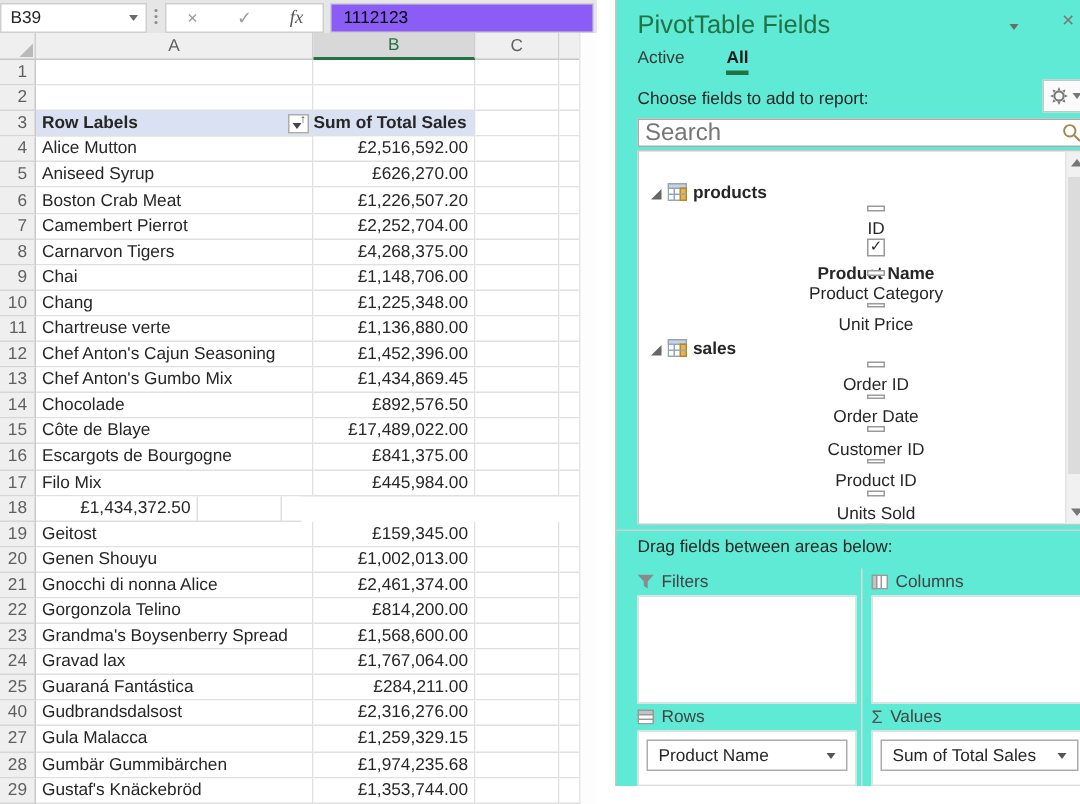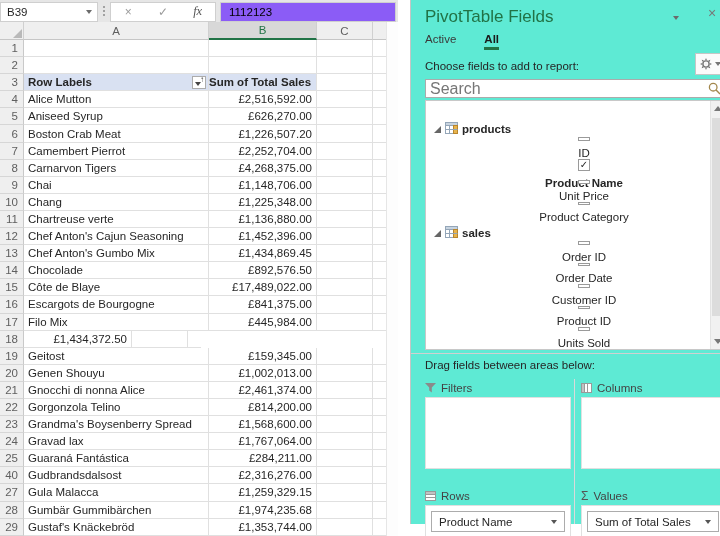--- a/index.html
+++ b/index.html
@@ -78,21 +78,21 @@
   .tri-down { width:0; height:0; border-left:4px solid transparent; border-right:4px solid transparent; border-top:5px solid #777; }
   .sb-thumb { position:absolute; left:1px; right:1px; top:17px; height:198px; background:#DCDCDC; }
 
   .pane-sep { position:absolute; left:0; right:0; top:353px; height:1px; background:#D0D0D0; }
   .drag-label { position:absolute; left:14px; top:359px; color:#262626; }
   .area-divider { position:absolute; left:163px; top:379px; bottom:0; width:1px; background:#DADADA; }
   .area-col { position:absolute; top:379px; bottom:0; display:flex; flex-direction:column; }
   .area-col.left { left:14px; width:146px; }
   .area-col.right { left:170px; width:144px; }
   .area-header { height:18px; display:flex; align-items:center; gap:5px; color:#444; flex:none; }
-  .area-header.second { margin-top:18px; }
+  .area-header.second { margin-top:0; }
   .area-box { height:72px; background:#fff; border:1px solid #E0E0E0; flex:none; }
   .area-box2 { flex:1; background:#fff; border:1px solid #E0E0E0; padding:5px; }
   .pill { height:21px; background:#fff; border:1px solid #ACACAC; display:flex; align-items:center; justify-content:space-between; padding:0 7px; margin-bottom:4px; }
   .sigma { font-size:12px; color:#555; }
 </style>
 </head>
 <body>
 
 <div class="app">
 
@@ -380,25 +380,25 @@
           <div class="fl-item">
             <div class="cbx"></div>
             <div class="flbl">ID</div>
           </div>
           <div class="fl-item">
             <div class="cbx">✓</div>
             <div class="flbl bold">Product Name</div>
           </div>
           <div class="fl-item">
             <div class="cbx"></div>
+            <div class="flbl">Product Category</div>
+          </div>
+          <div class="fl-item">
+            <div class="cbx"></div>
             <div class="flbl">Unit Price</div>
-          </div>
-          <div class="fl-item">
-            <div class="cbx"></div>
-            <div class="flbl">Product Category</div>
           </div>
           <div class="fl-gh">
             <div class="tri"></div>
             <div><svg width="13" height="12" viewBox="0 0 13 12">
                 <rect x="0.5" y="0.5" width="12" height="11" fill="#fff" stroke="#94A6B8"></rect>
                 <rect x="0.5" y="0.5" width="12" height="3" fill="#C8D4E0" stroke="#94A6B8"></rect>
                 <rect x="8.5" y="3.5" width="4" height="8" fill="#E8B44C" stroke="#B8862E"></rect>
                 <line x1="4.5" y1="3.5" x2="4.5" y2="11.5" stroke="#94A6B8"></line>
                 <line x1="0.5" y1="7.5" x2="12.5" y2="7.5" stroke="#94A6B8"></line>
               </svg></div>

